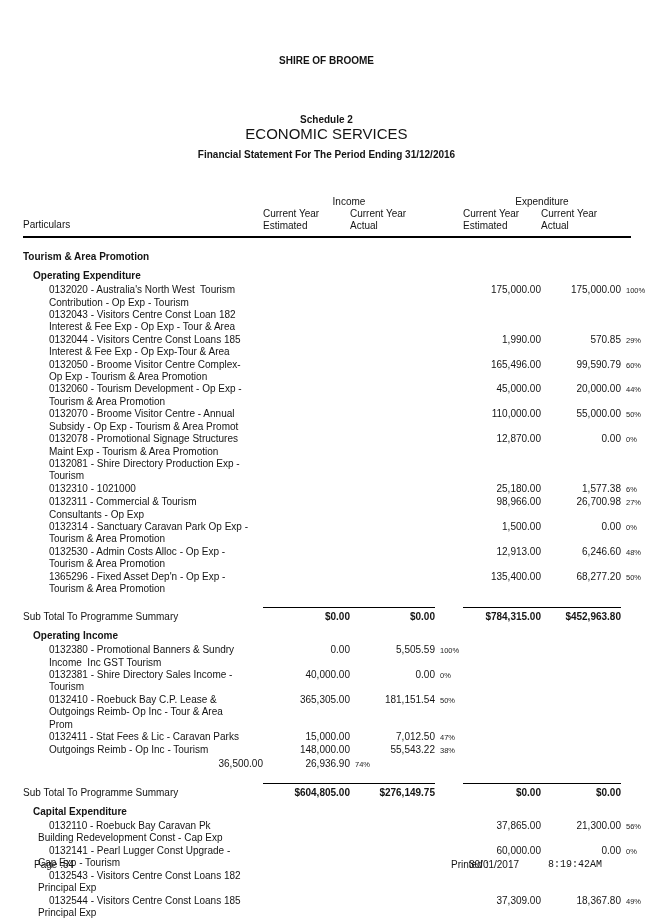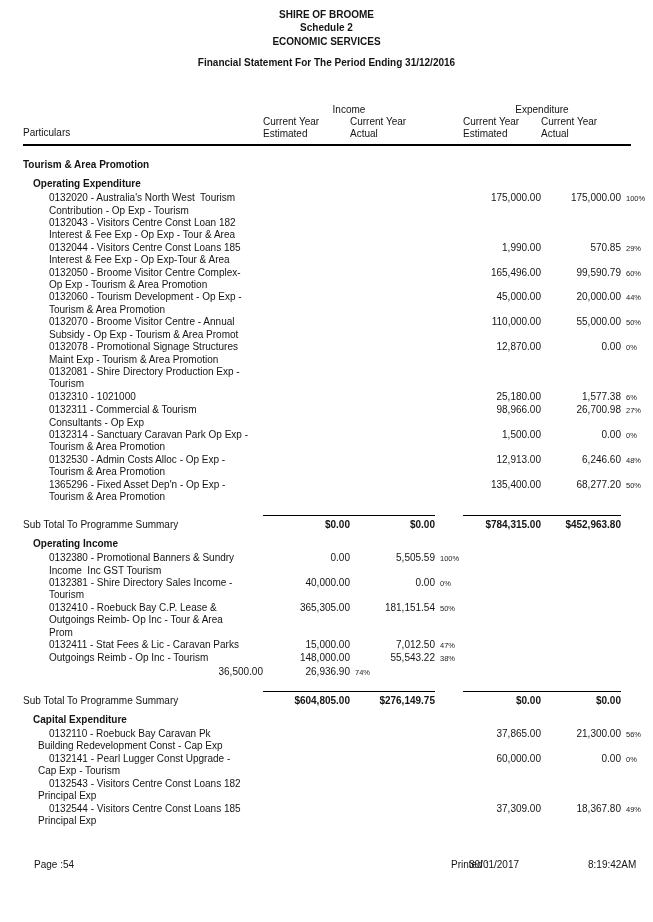--- a/index.html
+++ b/index.html
@@ -3,22 +3,22 @@
 <meta charset="utf-8">
 <style>
   html,body { margin:0; padding:0; background:#e8e8e8; }
   .page {
     position:relative; width:653px; height:922px; margin:0 auto;
     background:#ffffff; color:#141414; overflow:hidden;
     font-family:"Liberation Sans","DejaVu Sans",sans-serif;
     font-size:10px; line-height:12.4px;
   }
   .title-block { text-align:center; padding-top:8px; }
-  .t-org, .t-sched { font-weight:bold; line-height:13px; }
-  .t-prog { font-weight:bold; font-size:10px; line-height:15px; }
+  .t-org, .t-sched { font-weight:bold; line-height:13px;margin-top:46px; }
+  .t-prog { font-weight:normal; font-size:15px; line-height:15px; }
   .t-stmt { font-weight:bold; margin-top:8px; line-height:12px; }
 
   .content { padding-left:23px; padding-right:21px; }
 
   .grid {
     display:grid;
     grid-template-columns:240px 87px 85px 28px 78px 80px 25px;
     align-items:baseline;
   }
   .hdr1 { margin-top:3px; }
@@ -42,21 +42,21 @@
   .rule-inc { grid-column:2/4; }
   .rule-exp { grid-column:5/7; }
   .subtotal { margin-top:3px; margin-bottom:6px; }
   .subtotal .c-num { font-weight:bold; }
 
   .footer { position:absolute; left:0; top:859px; width:653px; height:14px; }
   .footer span { position:absolute; white-space:pre; }
   .f-page { left:34px; }
   .f-plabel { left:451px; }
   .f-pdate { left:469px;text-align:center; }
-  .f-ptime { left:588px; }
+  .f-ptime { left:548px;font-family:Liberation Mono, monospace; }
 </style>
 </head>
 <body>
 
 <div class="page">
 
   <div class="title-block">
     <div class="t-org">SHIRE OF BROOME</div>
     <div class="t-sched">Schedule 2</div>
     <div class="t-prog">ECONOMIC SERVICES</div>

